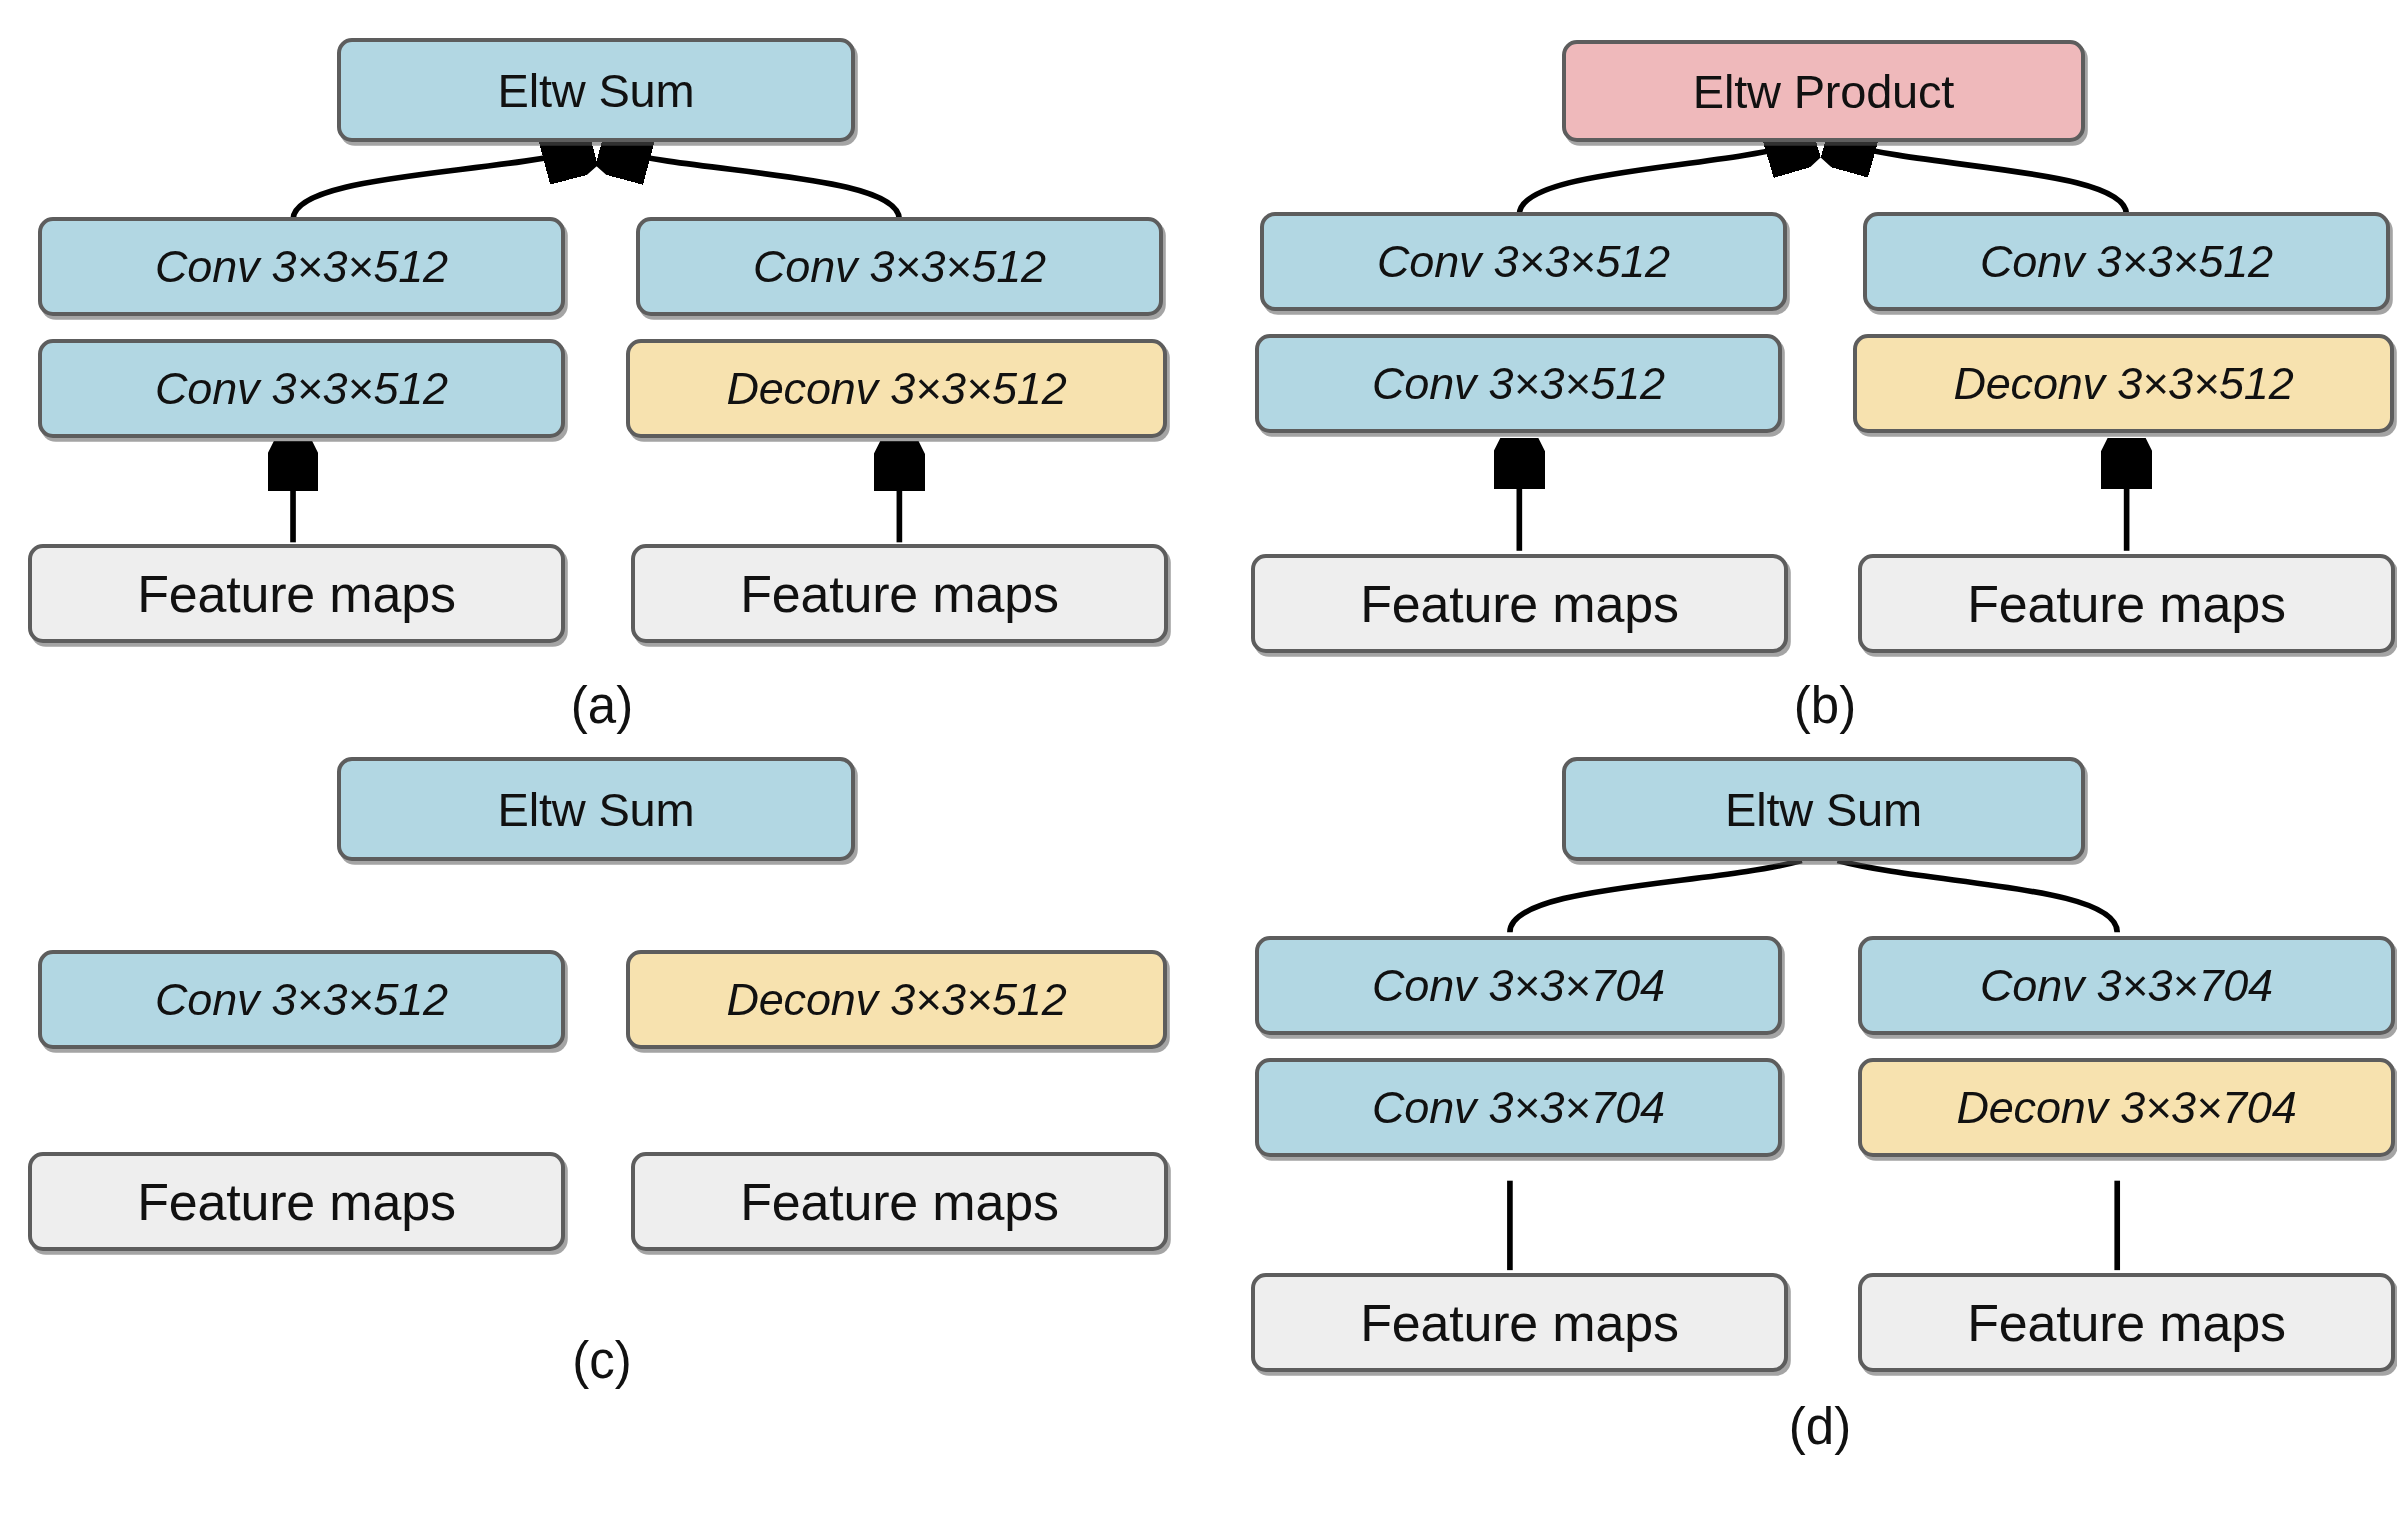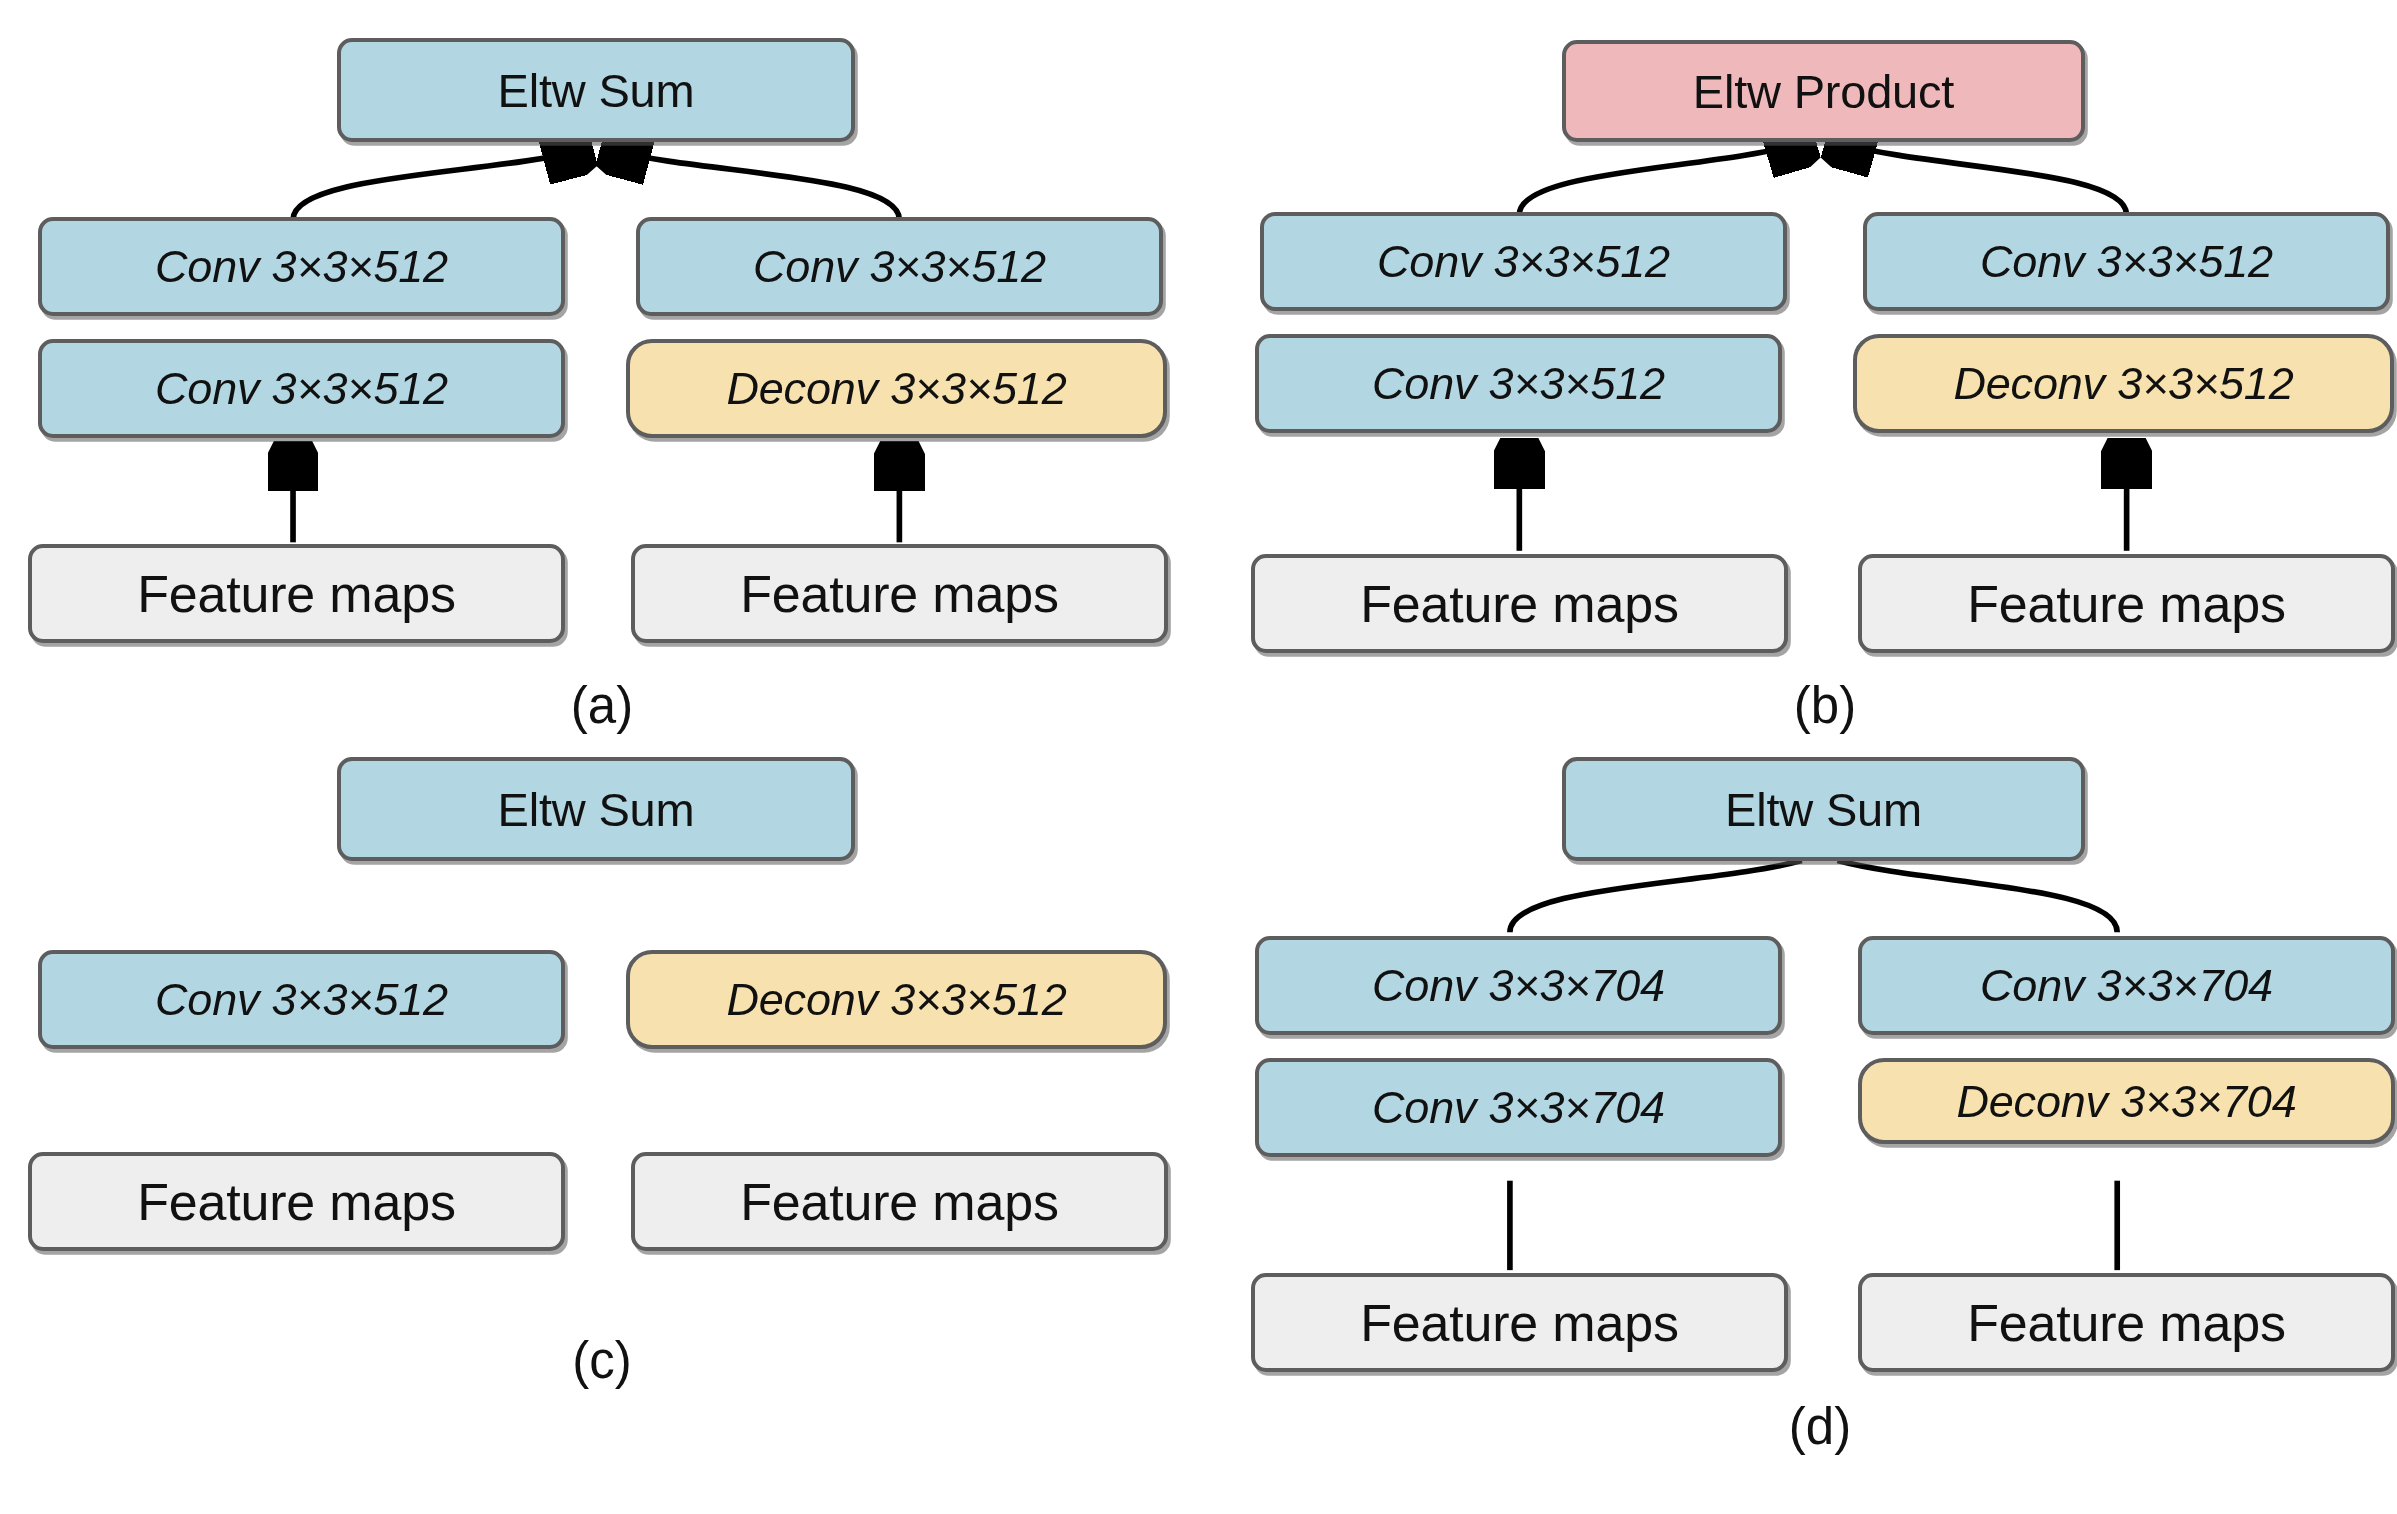--- a/index.html
+++ b/index.html
@@ -19,21 +19,21 @@
     box-sizing:border-box;
     border:4.7px solid #5d5d5d;
     border-radius:15px;
     display:flex;align-items:center;justify-content:center;
     color:#111111;
     letter-spacing:-0.2px;
     white-space:nowrap;
     box-shadow:2.8px 3.8px 0 rgba(90,90,90,0.55);
   }
   .node.blue   {background:#b2d7e3;}
-  .node.yellow {background:#f7e2af;border-radius:26px;}
+  .node.yellow {background:#f7e2af;}
   .node.pink   {background:#efb9bb;}
   .node.gray   {background:#eeeeee;}
 
   .node .lbl{display:block;line-height:1;}
 
   
   .s-op     {font-size:47px;}
   .s-layer  {font-size:45px;font-style:italic;}
   .s-feat   {font-size:52px;}
 
@@ -205,21 +205,21 @@
   <div class="node blue s-layer" data-name="panel-d-left-lower-box" style="left: 56px; top: 301px; width: 527px; height: 99px;">
     <span class="lbl" data-name="panel-d-left-lower-label">Conv 3×3×704</span>
   </div>
   <div class="node gray s-feat" data-name="panel-d-left-source-box" style="left: 52px; top: 516px; width: 537px; height: 99px;">
     <span class="lbl" data-name="panel-d-left-source-label">Feature maps</span>
   </div>
 
   <div class="node blue s-layer" data-name="panel-d-right-upper-box" style="left: 659px; top: 179px; width: 537px; height: 99px;">
     <span class="lbl" data-name="panel-d-right-upper-label">Conv 3×3×704</span>
   </div>
-  <div class="node yellow s-layer" data-name="panel-d-right-lower-box" style="left: 659px; top: 301px; width: 537px; height: 86px;">
+  <div class="node yellow s-layer" data-name="panel-d-right-lower-box" style="left: 659px; top: 301px; width: 537px; height: 99px;">
     <span class="lbl" data-name="panel-d-right-lower-label">Deconv 3×3×704</span>
   </div>
   <div class="node gray s-feat" data-name="panel-d-right-source-box" style="left: 659px; top: 516px; width: 537px; height: 99px;">
     <span class="lbl" data-name="panel-d-right-source-label">Feature maps</span>
   </div>
 
   <div class="caption" data-name="panel-d-caption" style="left: 527px; top: 640px;">(d)</div>
 </div>
 
 </div>

